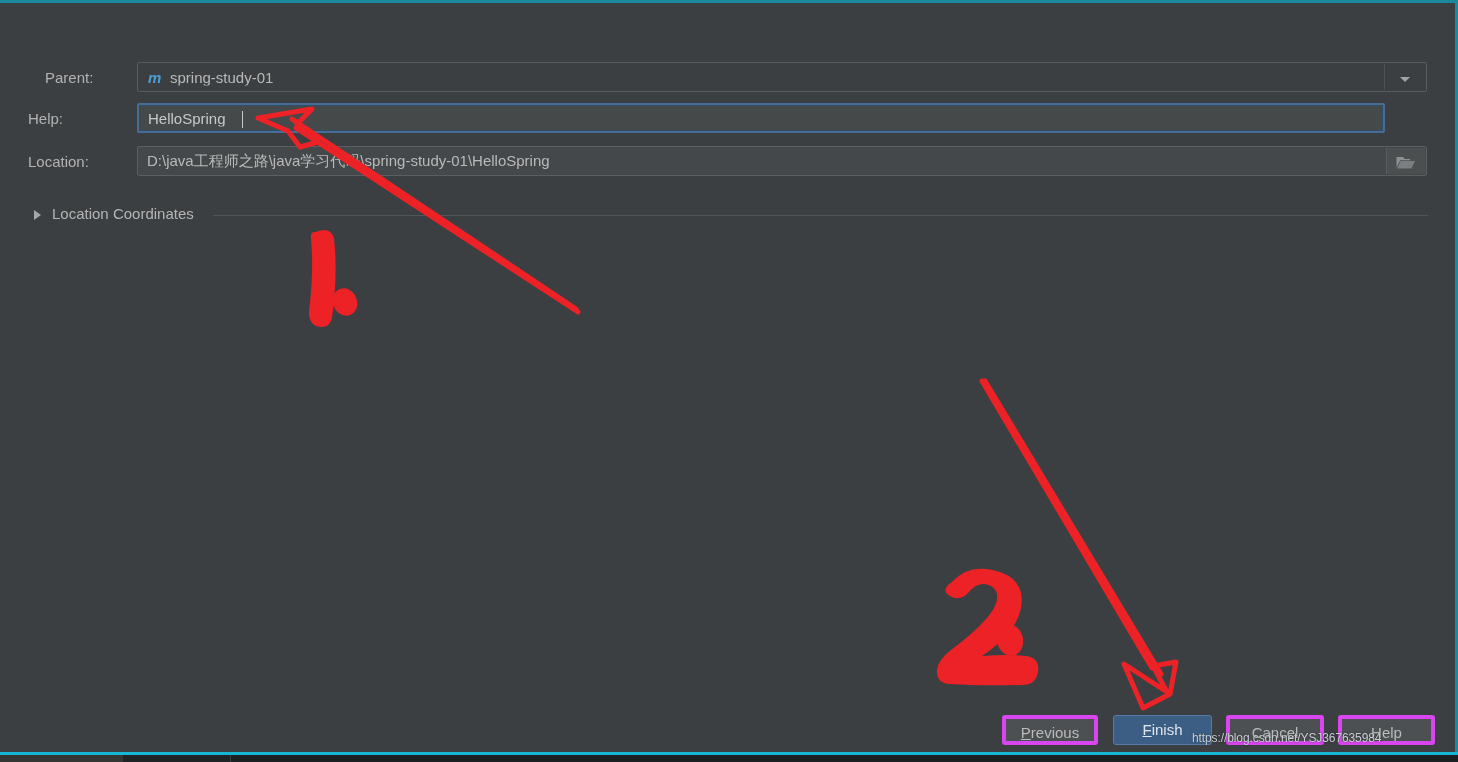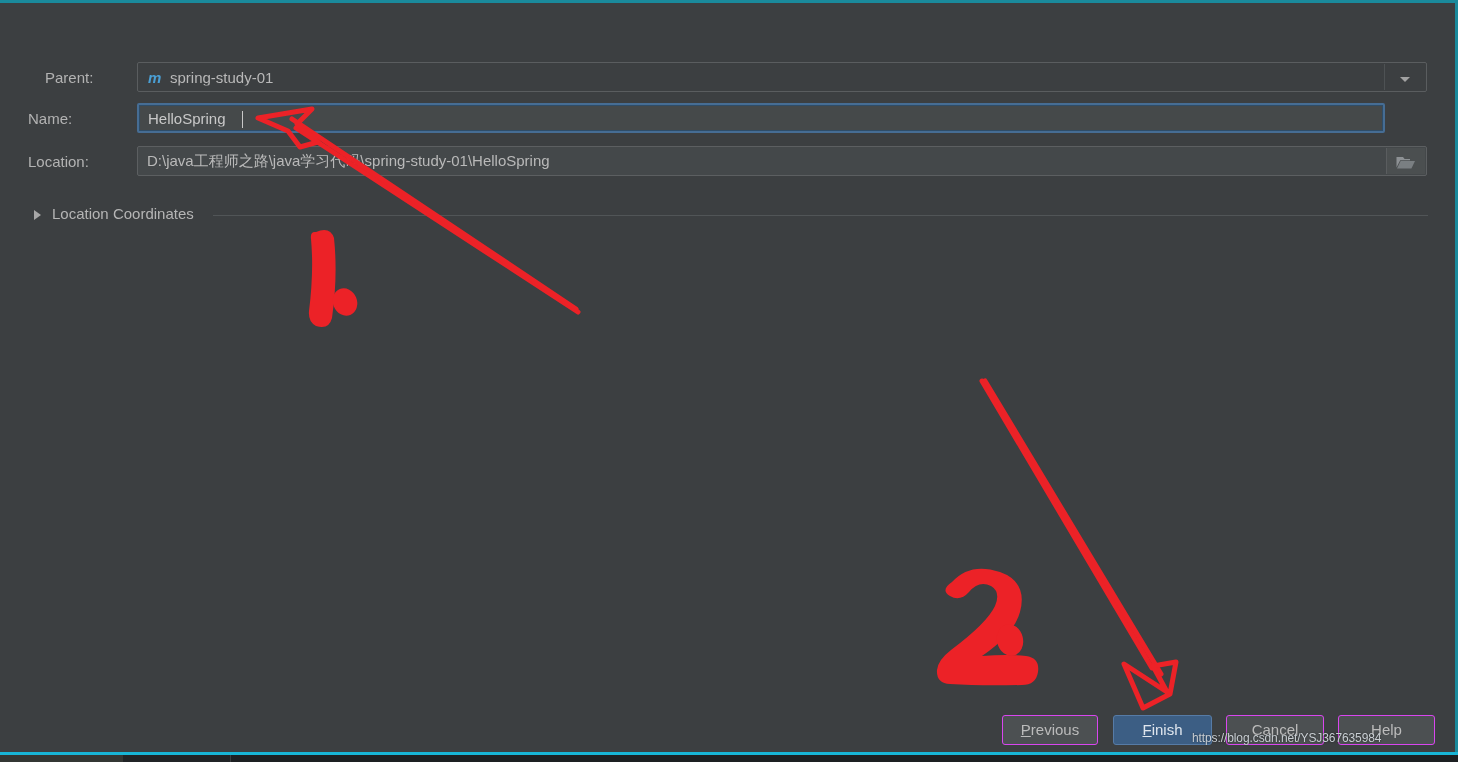--- a/index.html
+++ b/index.html
@@ -189,21 +189,21 @@
     height: 1px;
     background: #515557;
   }
 
   
   .btn {
     position: absolute;
     box-sizing: border-box;
     height: 30px;
     background: #4c5052;
-    border: 1px solid #d946ef;
+    border: 4px solid #d946ef;
     border-radius: 3px;
     color: #bbbbbb;
     font-size: 15px;
     line-height: 28px;
     text-align: center;
     cursor: pointer;
     user-select: none;
     white-space: nowrap;
   }
   .btn.primary {
@@ -275,21 +275,21 @@
 
     <span class="form-label" style="left:28px; top:66px;margin-left:17px;">Parent:</span>
     <div class="field combo" style="left:137px; top:59px; width:1290px;">
       <span class="maven-icon">m</span>
       <span class="field-text" style="left:32px;">spring-study-01</span>
       <span class="combo-arrow">
           <i></i>
         </span>
     </div>
 
-    <span class="form-label" style="left:28px; top:107px;">Name:</span>
+    <span class="form-label" style="left:28px; top:107px;">Help:</span>
     <div class="field focused" style="left:137px; top:100px; width:1248px;">
       <span class="field-text" style="left:9px; color:#c9c9c9;">HelloSpring</span>
       <span class="caret" style="left:103px;"></span>
     </div>
 
     <span class="form-label" style="left:28px; top:150px;">Location:</span>
     <div class="field" style="left:137px; top:143px; width:1290px; background:#44484a;">
       <span class="field-text" style="left:9px;">D:\java工程师之路\java学习代码\spring-study-01\HelloSpring</span>
       <span class="browse-btn">
         <svg width="20" height="16" viewBox="0 0 20 16" style="position:absolute;left:9px;top:7px;">

